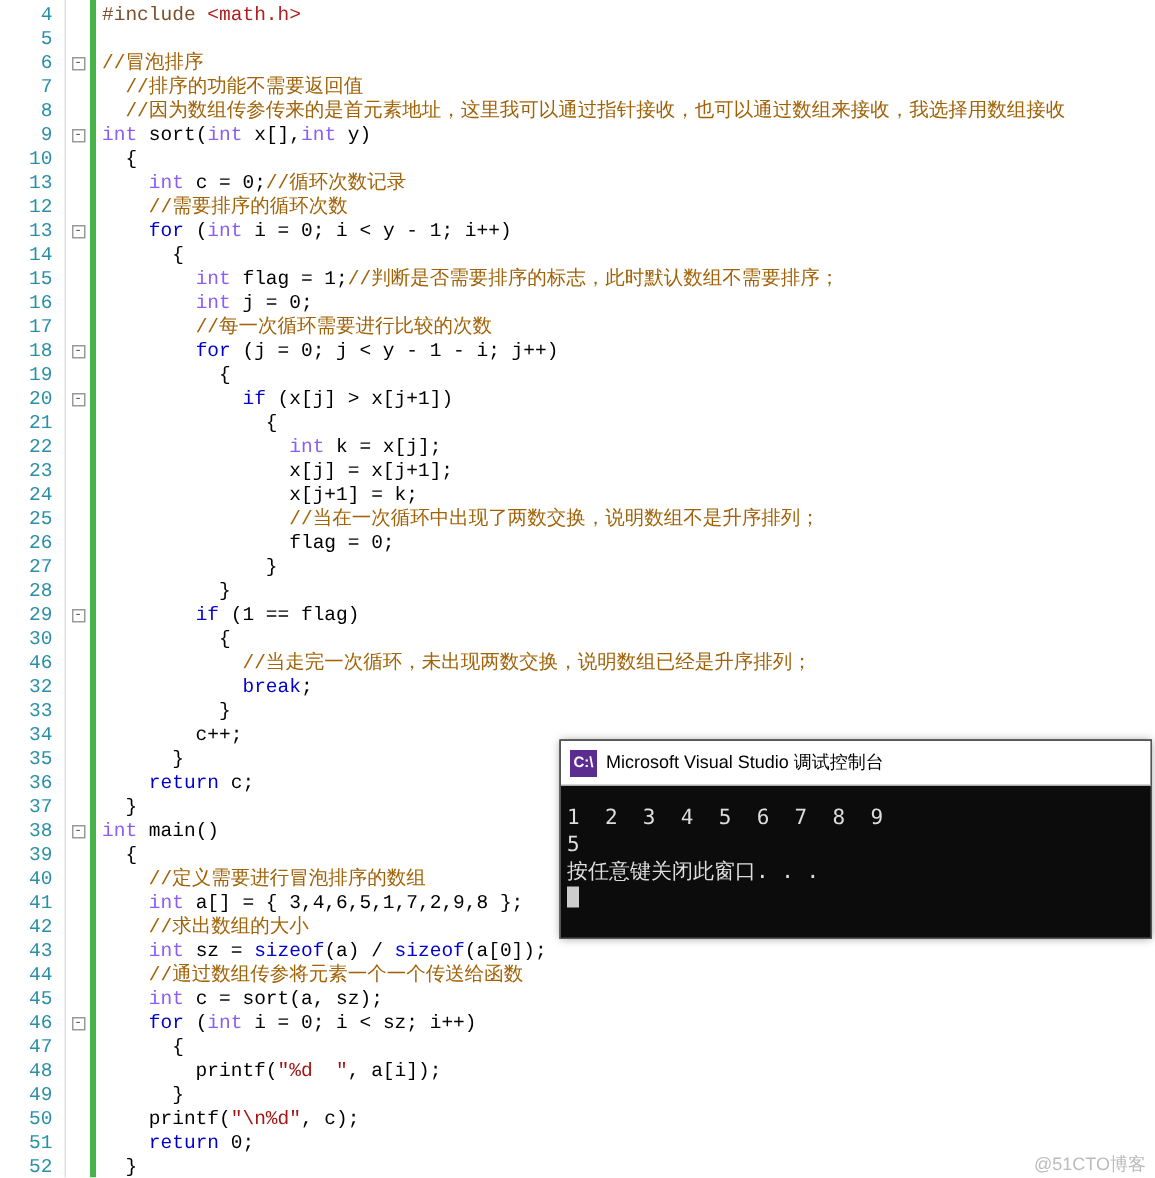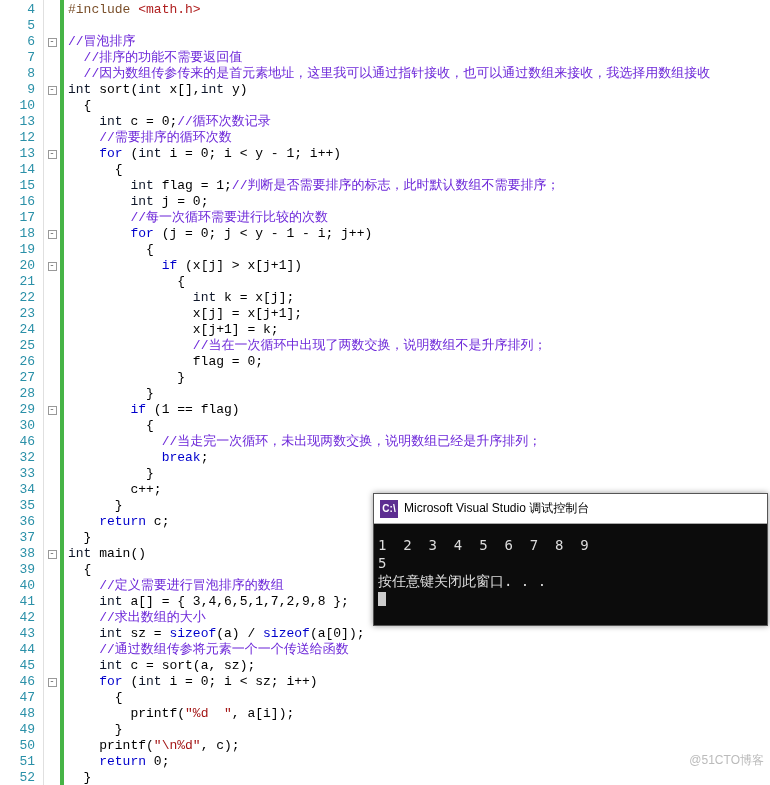--- a/index.html
+++ b/index.html
@@ -61,22 +61,22 @@
     line-height: 16px;
     padding-top: 2px;
     padding-left: 4px;
     white-space: pre;
     color: #000;
   }
   .code-line { height: 16px; display: block; }
   .pp { color: #7a4f2a; }
   .inc { color: #b02020; }
   .kw { color: #0000cc; }
-  .cm { color: #6d28d9; }
-  .ty { color: #0f172a; }
+  .cm { color: #a16207; }
+  .ty { color: #8b5cf6; }
   .str { color: #a31515; }
   .fn { color: #000; }
 
   .console {
     position: absolute;
     left: 373px;
     top: 493px;
     width: 395px;
     height: 133px;
     background: #0c0c0c;
@@ -117,21 +117,21 @@
   }
   .cursor-block {
     display: inline-block;
     width: 8px; height: 14px;
     background: #ccc;
     vertical-align: -2px;
   }
   .watermark {
     position: absolute;
     right: 6px;
-    bottom: 16px;
+    bottom: 0;
     color: #bbb;
     font-size: 12px;
     font-family: sans-serif;
   }
 </style>
 </head>
 <body>
 
 <div class="editor">
   <div class="gutter" id="gutter">

